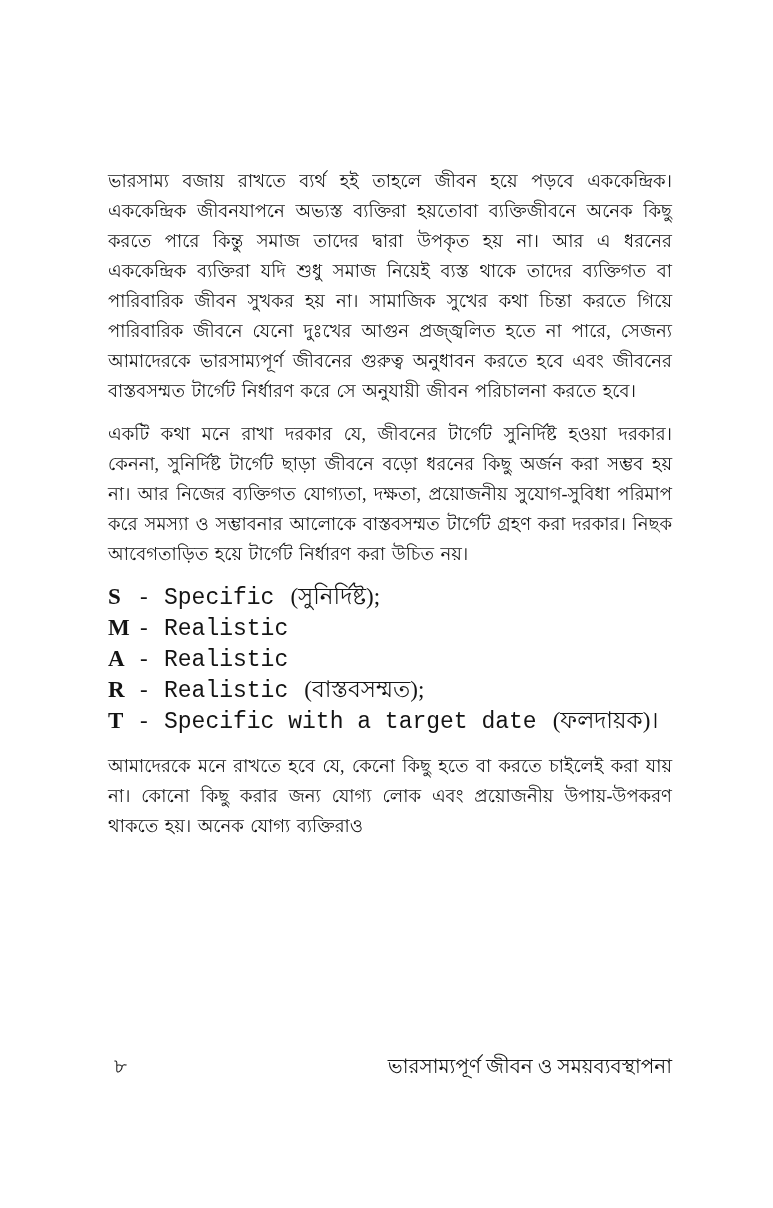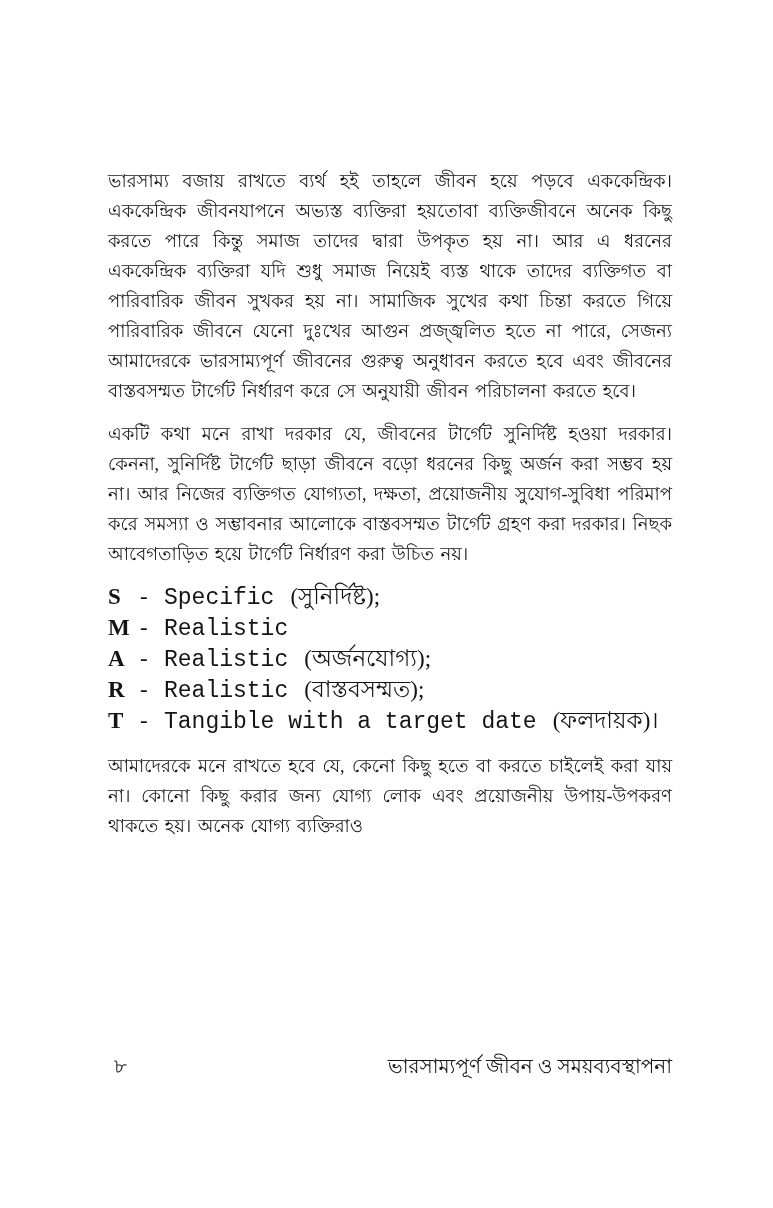--- a/index.html
+++ b/index.html
@@ -100,34 +100,33 @@
       <div class="smart-row">
         <span class="smart-letter">M</span>
         <span class="smart-dash">-</span>
         <span class="smart-term">Realistic</span>
       </div>
 
       <div class="smart-row">
         <span class="smart-letter">A</span>
         <span class="smart-dash">-</span>
         <span class="smart-term">Realistic</span>
-        <span class="smart-gloss">(অর্জনযোগ্য);</span>
       </div>
 
       <div class="smart-row">
         <span class="smart-letter">R</span>
         <span class="smart-dash">-</span>
         <span class="smart-term">Realistic</span>
         <span class="smart-gloss">(বাস্তবসম্মত);</span>
       </div>
 
       <div class="smart-row">
         <span class="smart-letter">T</span>
         <span class="smart-dash">-</span>
-        <span class="smart-term">Tangible with a target date</span>
+        <span class="smart-term">Specific with a target date</span>
         <span class="smart-gloss">(ফলদায়ক)।</span>
       </div>
 
     </div>
 
     <p class="body-para">আমাদেরকে মনে রাখতে হবে যে, কেনো কিছু হতে বা করতে চাইলেই করা যায় না। কোনো কিছু করার জন্য যোগ্য লোক এবং প্রয়োজনীয় উপায়-উপকরণ থাকতে হয়। অনেক যোগ্য ব্যক্তিরাও</p>
 
   </div>
 
   <div class="footer">

